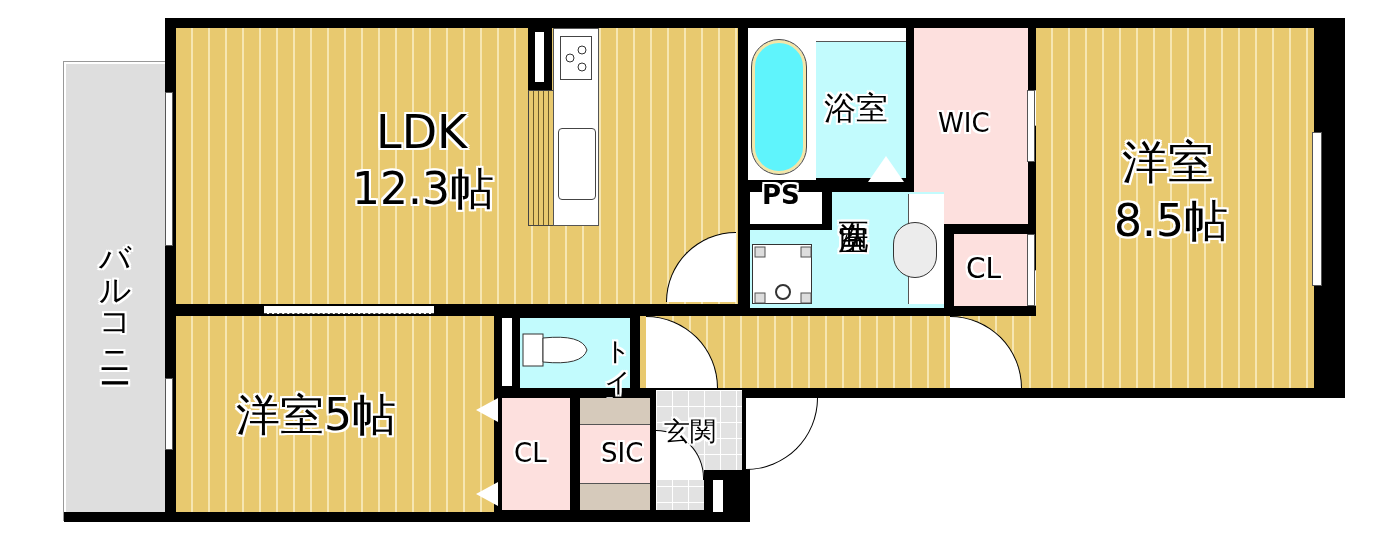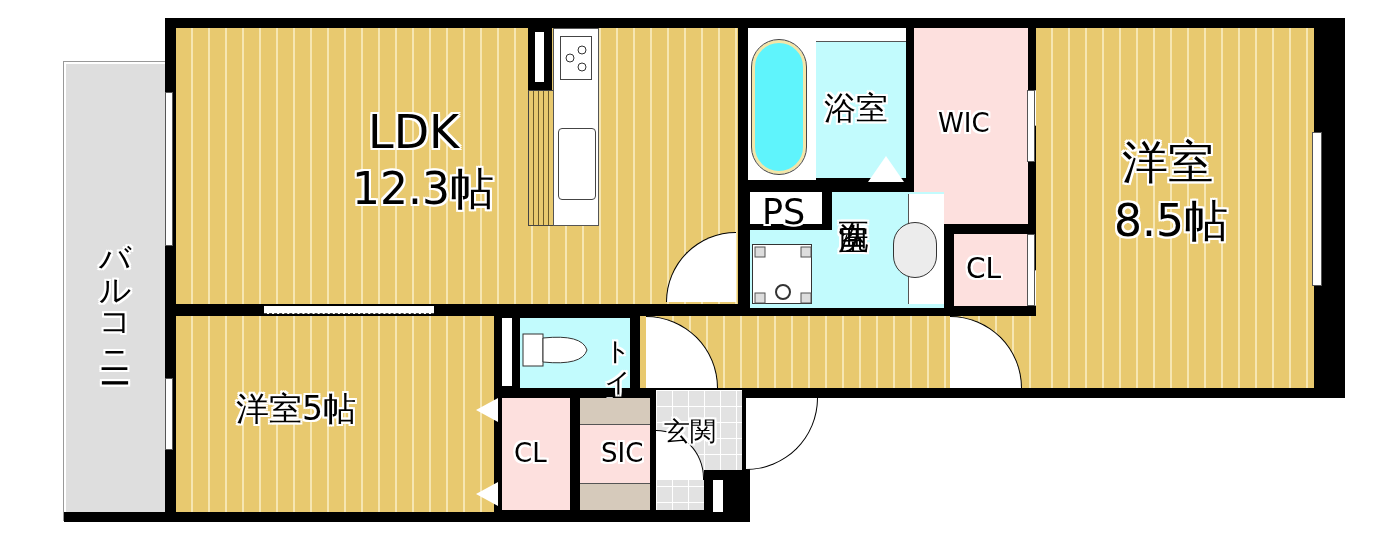--- a/index.html
+++ b/index.html
@@ -49,21 +49,21 @@
 <div class="abs white" style="left:816px;top:28px;width:90px;height:14px;border-bottom:1px solid #555;"></div>
 <div class="label" style="left:824px;top:92px;font-size:32px;">浴室</div>
 <div class="tri" style="left:868px;top:156px;border-left:18px solid transparent;border-right:18px solid transparent;border-bottom:26px solid #fff;"></div>
 
 <div class="abs pink" style="left:914px;top:28px;width:114px;height:196px;"></div>
 <div class="label" style="left:938px;top:110px;font-size:26px;">WIC</div>
 <div class="abs white" style="left:1027px;top:90px;width:8px;height:72px;border:1px solid #555;"></div>
 <div class="tri" style="left:1035px;top:90px;border-top:18px solid transparent;border-bottom:18px solid transparent;border-left:28px solid #fff;"></div>
 
 <div class="abs white" style="left:750px;top:192px;width:72px;height:32px;"></div>
-<div class="label" style="left:762px;top:194px;font-size:35px;">PS</div>
+<div class="label" style="left:762px;top:182px;font-size:26px;font-weight:bold;">PS</div>
 
 <div class="abs aqua" style="left:750px;top:230px;width:194px;height:78px;"></div>
 <div class="abs aqua" style="left:832px;top:192px;width:112px;height:40px;"></div>
 <div class="abs white" style="left:752px;top:244px;width:60px;height:60px;border:1px solid #333;">
   <svg width="60" height="60" viewBox="0 0 60 60">
       <rect x="2" y="2" width="10" height="10" fill="#ddd" stroke="#555"></rect>
       <rect x="48" y="2" width="10" height="10" fill="#ddd" stroke="#555"></rect>
       <rect x="2" y="48" width="10" height="10" fill="#ddd" stroke="#555"></rect>
       <rect x="48" y="48" width="10" height="10" fill="#ddd" stroke="#555"></rect>
       <circle cx="30" cy="47" r="7" fill="none" stroke="#333" stroke-width="2"></circle>
@@ -83,21 +83,21 @@
 <div class="label" style="left:1122px;top:138px;font-size:46px;">洋室</div>
 <div class="label" style="left:1114px;top:198px;font-size:44px;">8.5帖</div>
 
 <div class="abs wood" style="left:640px;top:316px;width:396px;height:72px;"></div>
 <div class="abs white" style="left:666px;top:232px;width:70px;height:70px;border-top-left-radius:70px;border-top:1px solid #000;border-left:1px solid #000;"></div>
 <div class="abs white" style="left:646px;top:316px;width:72px;height:72px;border-top-right-radius:72px;border-top:1px solid #000;border-right:1px solid #000;"></div>
 <div class="abs white" style="left:950px;top:316px;width:72px;height:72px;border-top-right-radius:72px;border-top:1px solid #000;border-right:1px solid #000;"></div>
 
 <div class="abs wood" style="left:176px;top:316px;width:318px;height:196px;"></div>
 <div class="abs white" style="left:264px;top:306px;width:170px;height:8px;border-bottom:1px dashed #444;"></div>
-<div class="label" style="left:236px;top:392px;font-size:33px;">洋室5帖</div>
+<div class="label" style="left:236px;top:392px;font-size:44px;">洋室5帖</div>
 <div class="abs white" style="left:165px;top:92px;width:8px;height:154px;border:1px solid #555;"></div>
 <div class="abs white" style="left:165px;top:378px;width:8px;height:72px;border:1px solid #555;"></div>
 
 <div class="abs white" style="left:502px;top:318px;width:10px;height:68px;"></div>
 <div class="abs aqua" style="left:520px;top:318px;width:110px;height:70px;"></div>
 <div class="abs" style="left:522px;top:332px;width:70px;height:36px;">
   <svg width="70" height="36" viewBox="0 0 70 36">
       <rect x="1" y="2" width="20" height="32" fill="#fff" stroke="#333"></rect>
       <path d="M21 6 Q60 2 65 18 Q60 34 21 30 Z" fill="#fff" stroke="#333"></path>
     </svg>
@@ -113,14 +113,14 @@
 <div class="abs pink" style="left:580px;top:424px;width:70px;height:60px;border-top:1px solid #555;border-bottom:1px solid #555;"></div>
 <div class="label" style="left:601px;top:440px;font-size:26px;">SIC</div>
 
 <div class="abs tile" style="left:656px;top:390px;width:86px;height:120px;"></div>
 <div class="abs white" style="left:656px;top:430px;width:48px;height:50px;border-top-right-radius:48px;border-top:1px solid #000;border-right:1px solid #000;"></div>
 <div class="label" style="left:664px;top:418px;font-size:26px;">玄関</div>
 <div class="abs wall" style="left:704px;top:470px;width:46px;height:52px;"></div>
 <div class="abs white" style="left:713px;top:480px;width:10px;height:32px;"></div>
 <div class="abs white" style="left:746px;top:398px;width:72px;height:72px;border-bottom-right-radius:72px;border-bottom:1px solid #000;border-right:1px solid #000;"></div>
 
-<div class="label" style="left:368px;top:108px;font-size:46px;">LDK</div>
+<div class="label" style="left:376px;top:108px;font-size:46px;">LDK</div>
 <div class="label" style="left:352px;top:166px;font-size:44px;">12.3帖</div>
 
 </body></html>

